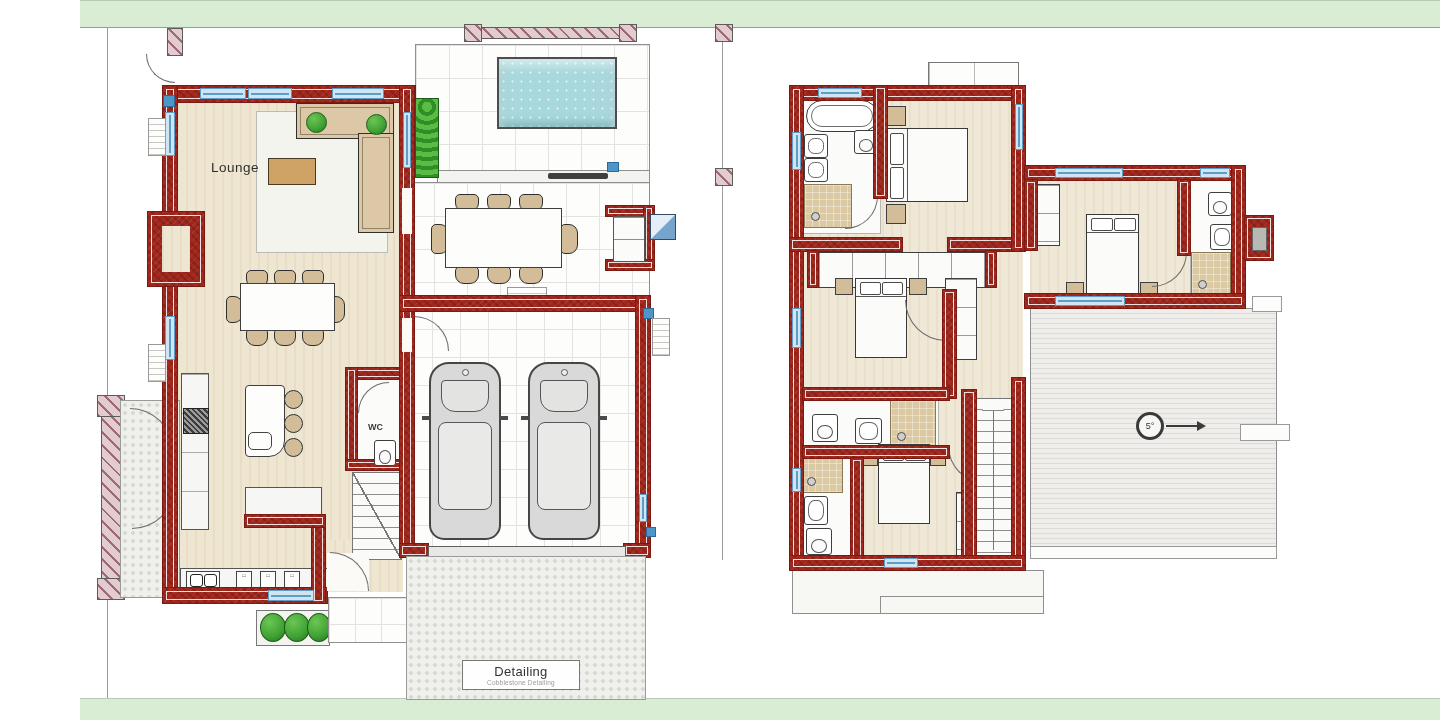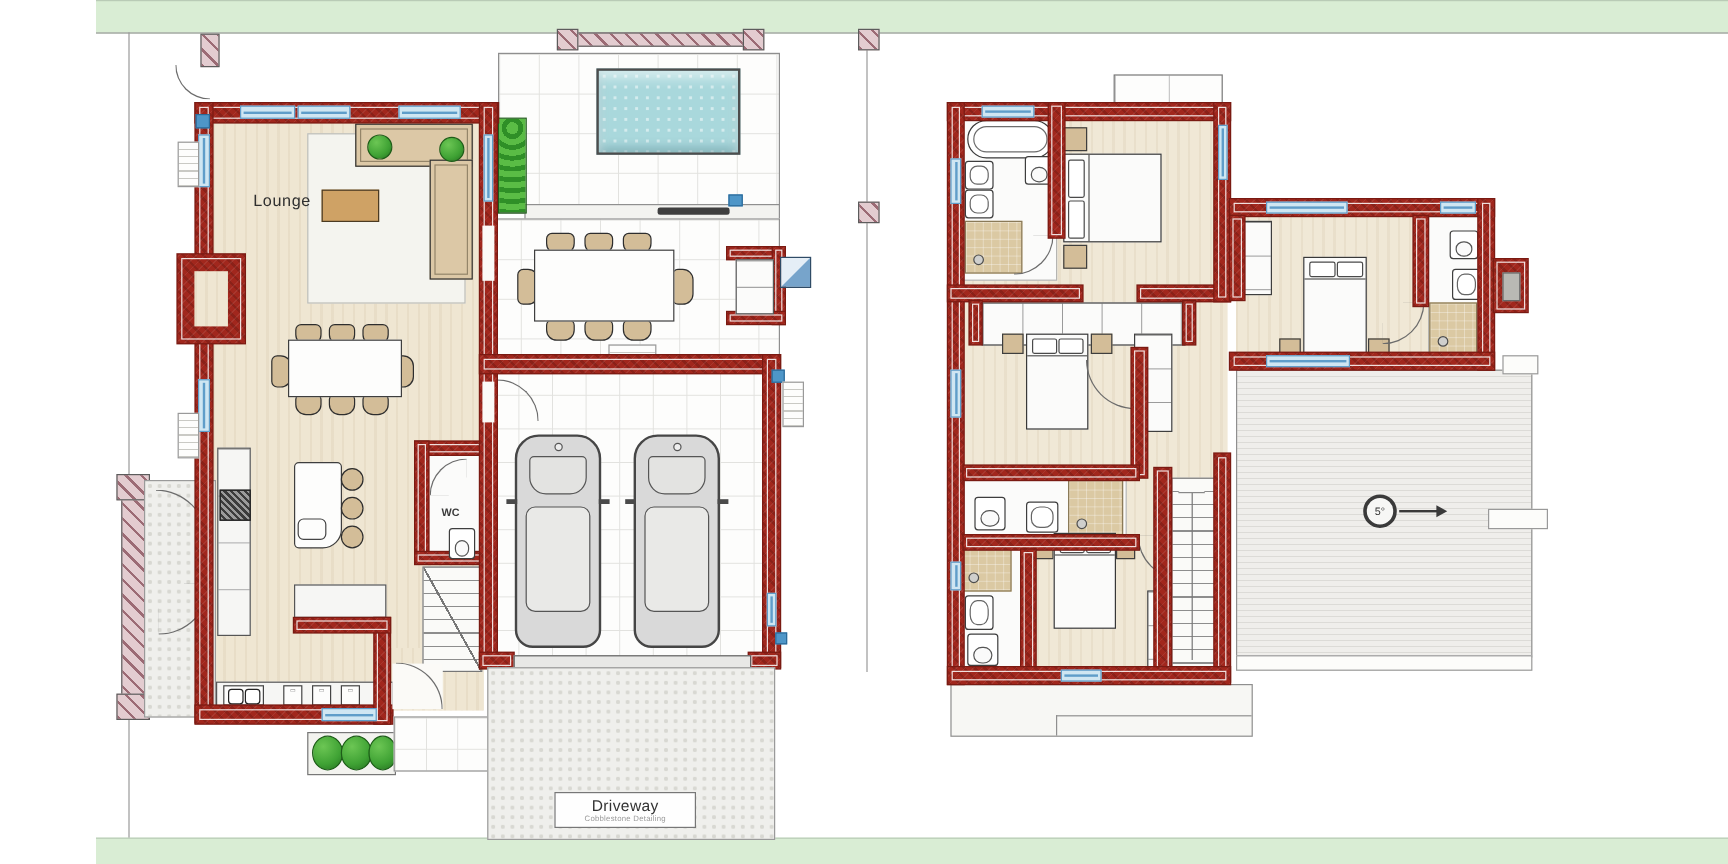--- a/index.html
+++ b/index.html
@@ -294,21 +294,21 @@
   <div class="abs dimtag" style="left:652px;top:318px;width:16px;height:36px;"></div>
 
   <div class="abs planter" style="left:256px;top:610px;width:72px;height:34px;"></div>
   <div class="abs bush" style="left:260px;top:613px;width:24px;height:27px;"></div>
   <div class="abs bush" style="left:284px;top:613px;width:24px;height:27px;"></div>
   <div class="abs bush" style="left:307px;top:613px;width:22px;height:27px;"></div>
   <div class="abs tile" style="left:328px;top:597px;width:78px;height:44px;background-size:26px 26px;"></div>
 
   <div class="abs cobble" style="left:406px;top:556px;width:238px;height:142px;"></div>
   <div class="abs dlabel" style="left:462px;top:660px;width:104px;">
-    <div class="t">Driveway</div>
+    <div class="t">Detailing</div>
     <div class="s">Cobblestone Detailing</div>
   </div>
 
   <div class="abs wood" style="left:801px;top:98px;width:222px;height:462px;background-color:#f0e8d6;"></div>
   <div class="abs wood" style="left:1030px;top:178px;width:204px;height:120px;background-color:#f0e8d6;"></div>
 
   <div class="abs whiteroom" style="left:801px;top:98px;width:78px;height:134px;"></div>
   <div class="abs tub" style="left:806px;top:100px;width:70px;height:30px;"></div>
   <div class="abs sink" style="left:804px;top:134px;width:22px;height:22px;"></div>
   <div class="abs sink" style="left:804px;top:158px;width:22px;height:22px;"></div>

